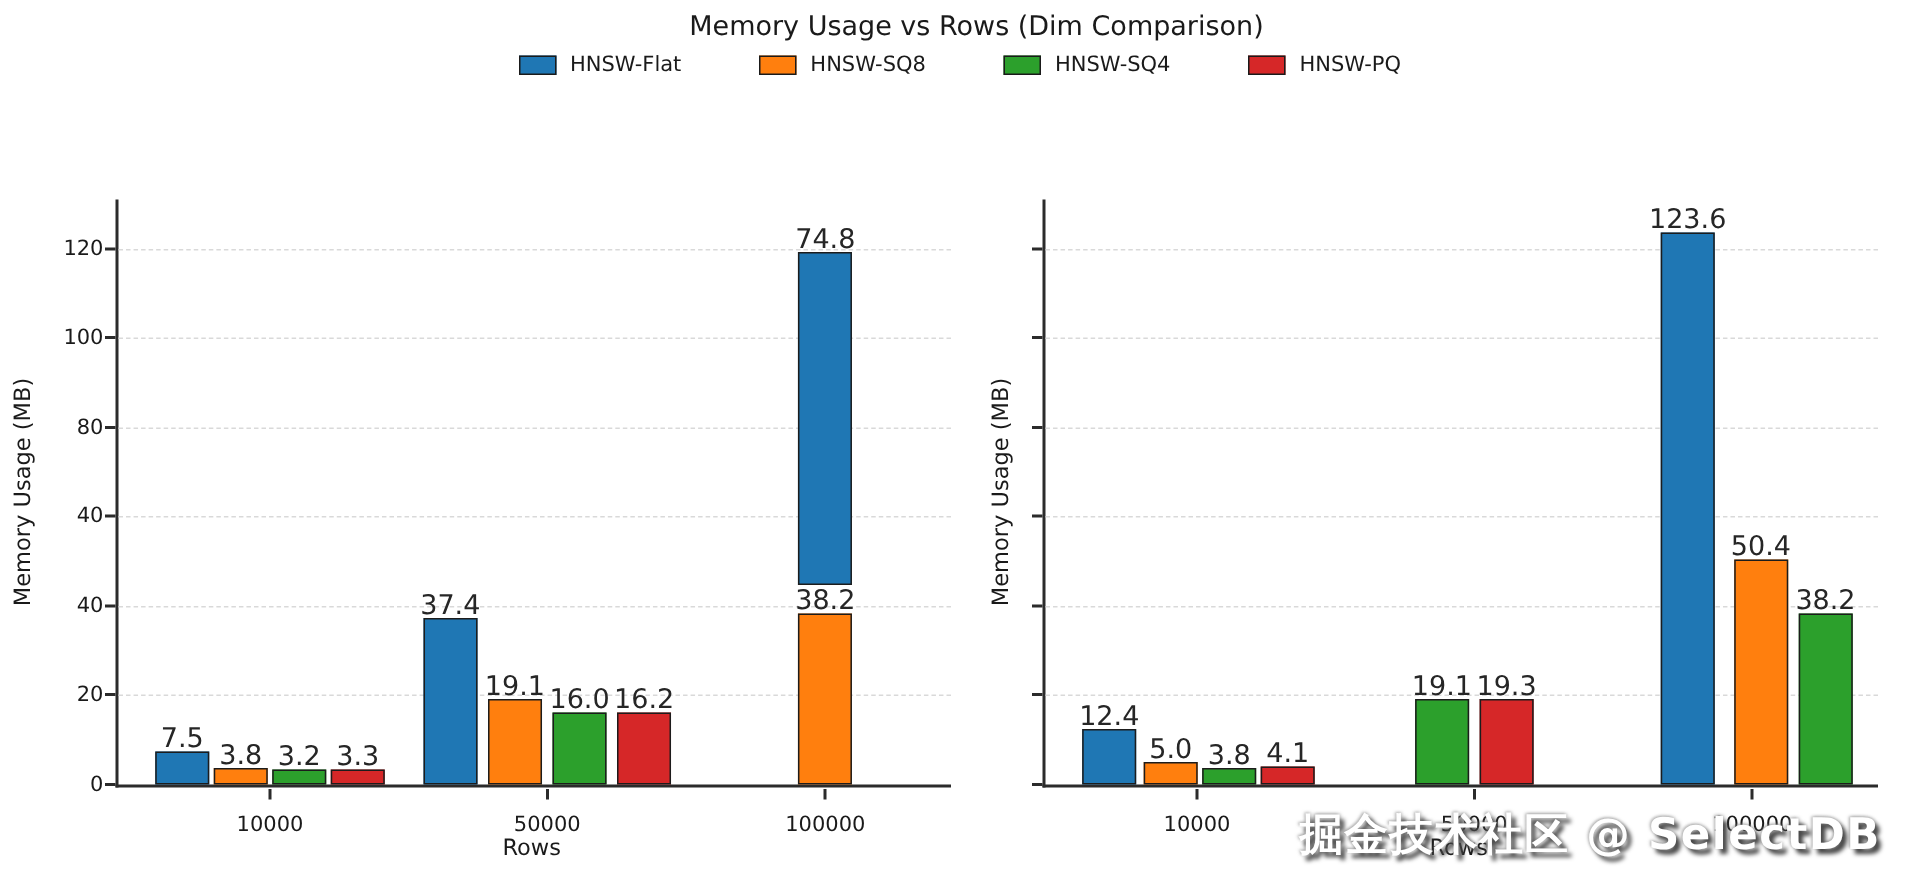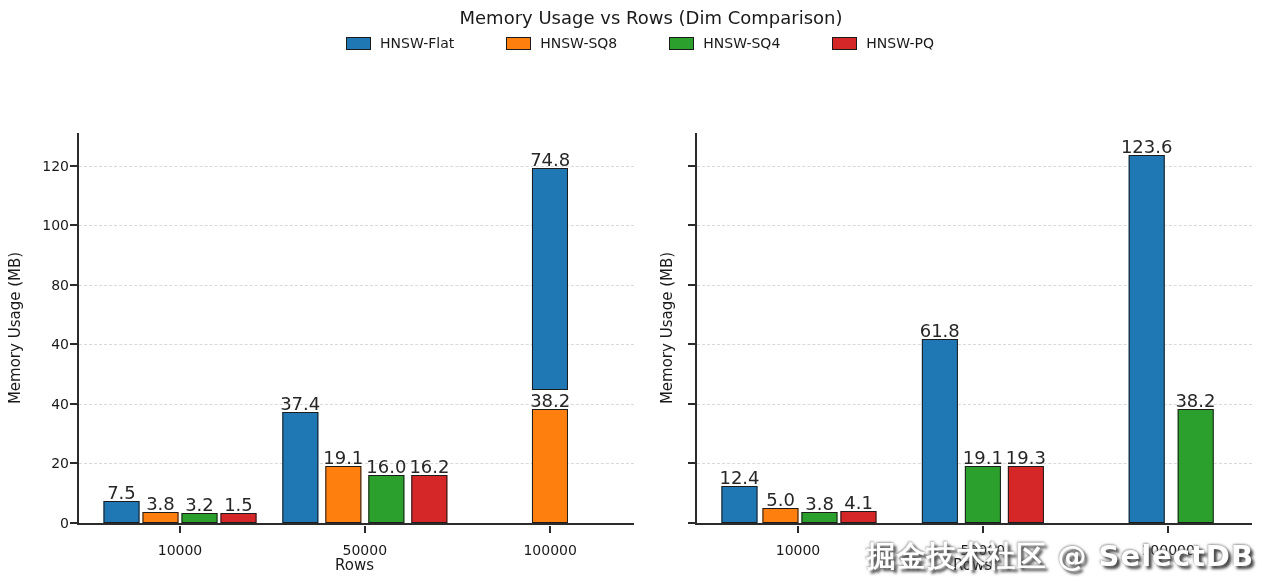--- a/index.html
+++ b/index.html
@@ -116,21 +116,21 @@
         </div>
         <div class="cell">
           <div class="bar-label">3.8</div>
           <div class="bar" style="background: rgb(255, 127, 14); height: 11.313px;"></div>
         </div>
         <div class="cell">
           <div class="bar-label">3.2</div>
           <div class="bar" style="background: rgb(44, 160, 44); height: 9.52672px;"></div>
         </div>
         <div class="cell">
-          <div class="bar-label">1.5</div>
+          <div class="bar-label">3.3</div>
           <div class="bar" style="background: rgb(214, 39, 40); height: 9.82443px;"></div>
         </div>
       </div>
       <div class="xtick" style="left: 18.2%;"></div>
       <div class="xtick-label" style="left: 18.2%;">10000</div>
       <div class="group" style="left: 51.5%;">
         <div class="cell">
           <div class="bar-label">37.4</div>
           <div class="bar" style="background: rgb(31, 119, 180); height: 111.344px;"></div>
         </div>
@@ -194,40 +194,40 @@
         </div>
         <div class="cell">
           <div class="bar-label">4.1</div>
           <div class="bar" style="background: rgb(214, 39, 40); height: 12.2061px;"></div>
         </div>
       </div>
       <div class="xtick" style="left: 18.2%;"></div>
       <div class="xtick-label" style="left: 18.2%;">10000</div>
       <div class="group" style="left: 51.5%;">
         <div class="cell">
-          <div class="bar-label">61.8</div>
-          <div class="bar" style="background: rgb(31, 119, 180); height: 183.985px;"></div>
-        </div>
-        <div class="cell">
           <div class="bar-label">19.1</div>
           <div class="bar" style="background: rgb(44, 160, 44); height: 56.8626px;"></div>
         </div>
         <div class="cell">
           <div class="bar-label">19.3</div>
           <div class="bar" style="background: rgb(214, 39, 40); height: 57.458px;"></div>
         </div>
       </div>
       <div class="xtick" style="left: 51.5%;"></div>
       <div class="xtick-label" style="left: 51.5%;">50000</div>
       <div class="group" style="left: 84.9%;">
         <div class="cell">
           <div class="bar-label">123.6</div>
           <div class="bar" style="background: rgb(31, 119, 180); height: 367.969px;"></div>
         </div>
         <div class="cell">
+          <div class="bar-label">50.4</div>
+          <div class="bar" style="background: rgb(255, 127, 14); height: 150.046px;"></div>
+        </div>
+        <div class="cell">
           <div class="bar-label">38.2</div>
           <div class="bar" style="background: rgb(44, 160, 44); height: 113.725px;"></div>
         </div>
       </div>
       <div class="xtick" style="left: 84.9%;"></div>
       <div class="xtick-label" style="left: 84.9%;">100000</div>
     </div>
   <div class="xlabel" style="left:695px;">Rows</div>
 
   <div class="watermark">掘金技术社区 @ SelectDB</div>

